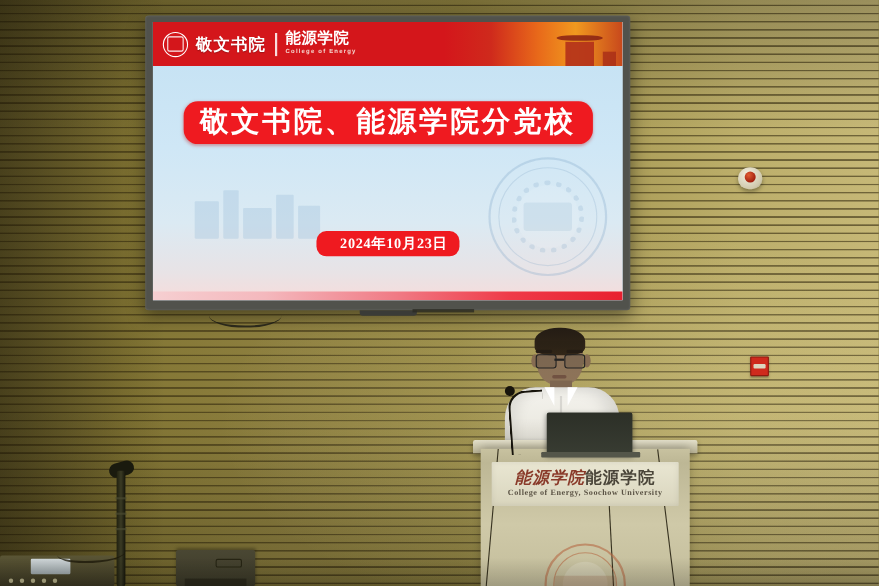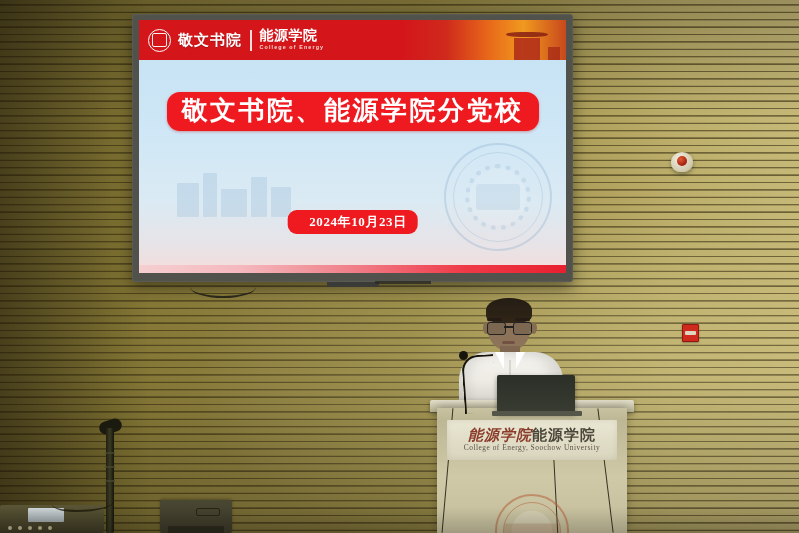--- a/index.html
+++ b/index.html
@@ -125,21 +125,21 @@
     background:linear-gradient(to bottom,#e3dfca,#b6b092);border-radius:2px 2px 0 0;
     box-shadow:0 2px 5px rgba(0,0,0,.35);}
   #podium-plate{position:absolute;left:447px;top:420px;width:170px;height:40px;
     background:linear-gradient(to bottom,#e9e6d2,#d9d5bd);border-radius:1px;
     display:flex;flex-direction:column;align-items:center;justify-content:center;
     box-shadow:inset 0 0 6px rgba(0,0,0,.08);}
   .plate-cn{font-family:"Liberation Serif",serif;font-weight:bold;font-size:15px;
     color:#4b463a;letter-spacing:1px;white-space:nowrap;line-height:1;}
   .plate-cn .mark{color:#8a3b2a;font-style:italic;}
   .plate-en{font-family:"Liberation Serif",serif;font-size:7.4px;color:#5a5244;
-    letter-spacing:.5px;margin-top:0;white-space:nowrap;}
+    letter-spacing:.5px;margin-top:0;white-space:nowrap;font-weight:bold;}
   #podium-seal{position:absolute;left:495px;top:494px;width:70px;height:70px;border-radius:50%;
     border:2px solid #b4623c;opacity:.55;overflow:hidden;
     background:radial-gradient(circle, rgba(255,255,255,.3) 40%, rgba(255,255,255,0) 42%);}
   #podium-seal::after{content:"";position:absolute;inset:6px;border-radius:50%;border:1.3px solid #b4623c;}
   .seal-band{position:absolute;left:50%;top:50%;transform:translate(-50%,-50%);
     width:56px;height:15px;background:rgba(140,70,40,.35);border-radius:2px;}
   
   .cord{position:absolute;background:#1c1708;width:1.4px;opacity:.85;}
 
   

